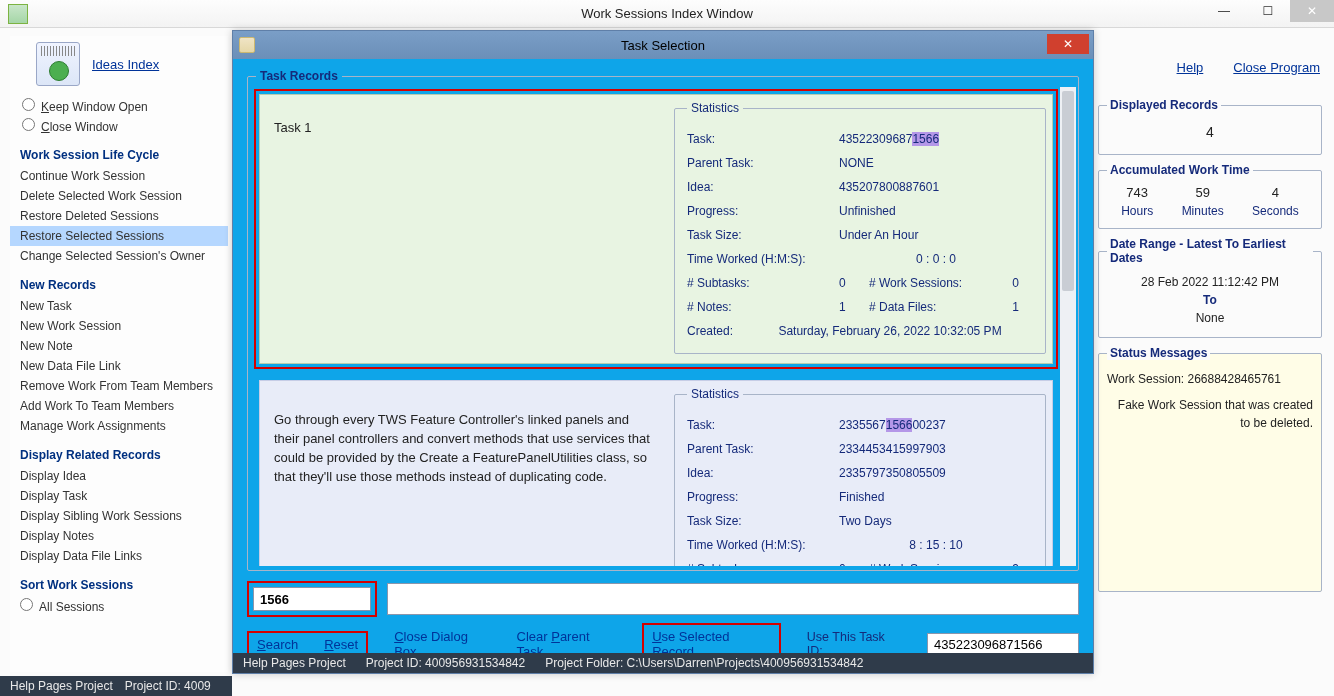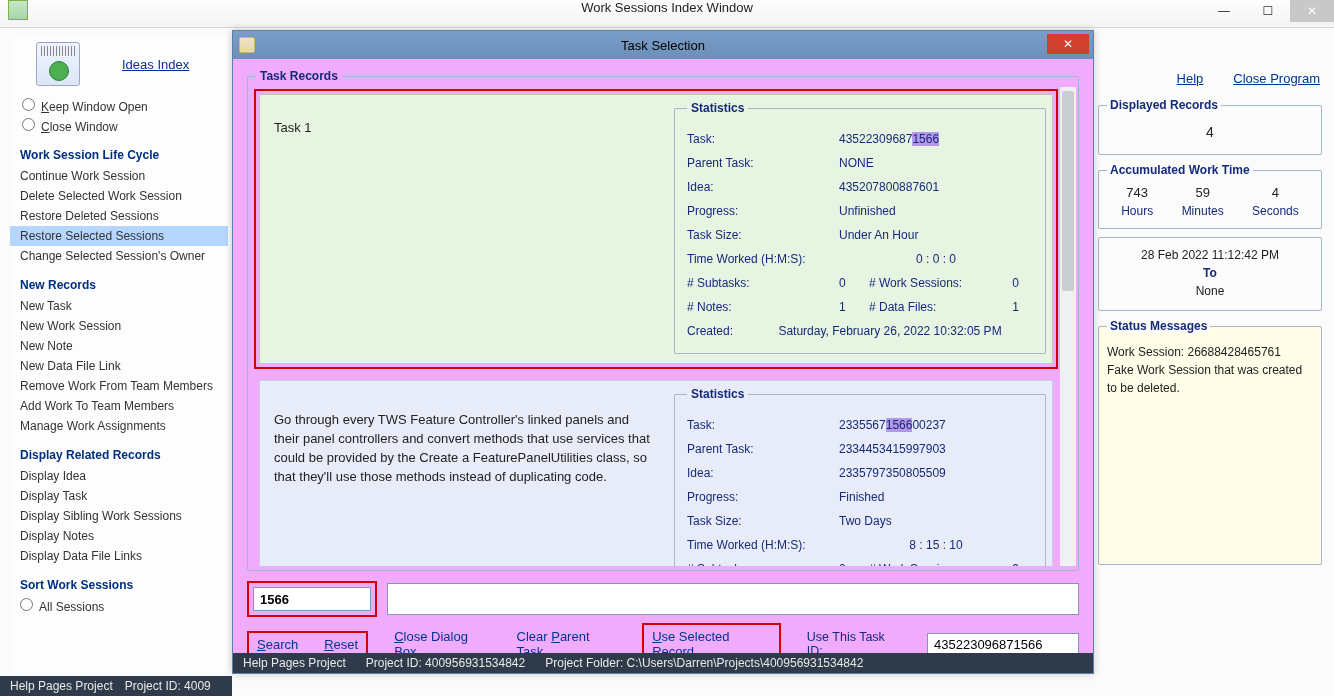--- a/index.html
+++ b/index.html
@@ -1,51 +1,51 @@
 <!DOCTYPE html>
 <html><head>
 <meta charset="utf-8">
 <style>
   * { box-sizing: border-box; margin: 0; padding: 0; }
   body { font-family: "Segoe UI", Tahoma, sans-serif; font-size: 12px; background: #fff; width: 1334px; height: 696px; overflow: hidden; position: relative; }
   
   
   .main-window { width: 1334px; height: 696px; background: #fbfbfb; position: relative; }
-  .titlebar { height: 28px; background: linear-gradient(#fdfdfd,#f3f3f3); border-bottom: 1px solid #d8d8d8; display: flex; position: relative; }
+  .titlebar { height: 28px; background: linear-gradient(#fdfdfd,#f3f3f3); border-bottom: 1px solid #d8d8d8; display: flex; align-items: center; position: relative; }
   .titlebar .icon-box { width: 20px; height: 20px; margin-left: 8px; background: linear-gradient(#c8e6c9,#a5d6a7); border:1px solid #7cb342; }
   .titlebar .title { position:absolute; left:0; right:0; text-align:center; font-size:13px; color:#222; font-weight:400;}
   .win-controls { position:absolute; right:0; top:0; display:flex; }
   .win-btn { width:44px; height:22px; display:flex; align-items:center; justify-content:center; font-size:12px; color:#333;}
   .win-btn.close { background:#c8c8c8; color:#fff;}
   
-  .menubar-right { position:absolute; right:14px; top:71px; display:flex; gap:30px;}
+  .menubar-right { position:absolute; right:14px; top:60px; display:flex; gap:30px;}
   .menubar-right a { color:#003399; text-decoration:underline; font-size:13px;}
   
   
   .sidebar { position:absolute; left:10px; top:36px; width:218px; height:636px; background:#fdfdfd; overflow:hidden; }
   .ideas-header { display:flex; align-items:center; gap:12px; padding:6px 8px 10px 26px;}
   .cal-icon { width:44px; height:44px; background:linear-gradient(#f0f4ff,#dce6f7); border:1px solid #9aa7c7; border-radius:3px; position:relative;}
   .cal-icon::before { content:""; position:absolute; left:4px; right:4px; top:3px; height:10px; background:repeating-linear-gradient(90deg,#888 0 1px,transparent 1px 3px);}
   .cal-icon::after { content:""; position:absolute; width:18px; height:18px; left:12px; top:18px; border-radius:50%; background:#4caf50; border:1px solid #2e7d32;}
-  .ideas-link { color:#003399; text-decoration:underline; font-size:13px; font-weight:400;margin-left:30px;}
+  .ideas-link { color:#003399; text-decoration:underline; font-size:13px; font-weight:400;}
   
   .radio-row { padding:2px 8px 2px 12px; font-size:12px; color:#333;}
   .radio-row input { margin-right:6px;}
   .radio-row .ul { text-decoration:underline;}
   
   .section-hdr { padding:12px 8px 4px 10px; color:#003080; font-weight:bold; font-size:12px;}
   .nav-link { padding:3px 8px 3px 10px; color:#333; font-size:12px; cursor:pointer; white-space:nowrap;}
   .nav-link.selected { background:#b5d7ff;}
   
   
   .statusbar { position:absolute; left:0; bottom:0; right:0; height:20px; background:#2f3b4a; color:#e8e8e8; font-size:12px; display:flex; align-items:center; padding:0 10px; gap:20px;}
   .statusbar-left { position:absolute; left:0; bottom:0; width:232px; height:20px; background:#2f3b4a; color:#e8e8e8; font-size:12px; display:flex; align-items:center; padding:0 10px; gap:12px; z-index:60;}
   
   
-  .dialog { position:absolute; left:232px; top:30px; width:862px; height:644px; background:#f0abfc; border:1px solid #5f7fa8; box-shadow:0 0 8px rgba(0,0,0,0.2); z-index:50;}
+  .dialog { position:absolute; left:232px; top:30px; width:862px; height:644px; background:#0ea5e9; border:1px solid #5f7fa8; box-shadow:0 0 8px rgba(0,0,0,0.2); z-index:50;}
   .dlg-title { height:28px; background:linear-gradient(#7a9ec7,#6b8fb8); color:#fff; display:flex; align-items:center; position:relative; }
   .dlg-title .jicon { width:16px; height:16px; margin-left:6px; background:linear-gradient(#f0e4c5,#e5d7a8); border:1px solid #ccb870; border-radius:2px;}
   .dlg-title .txt { position:absolute; left:0; right:0; text-align:center; font-size:13px; color:#000;}
   .dlg-close { position:absolute; right:4px; top:3px; width:42px; height:20px; background:#d0402e; color:#fff; display:flex; align-items:center; justify-content:center; font-size:12px;}
   
   .dlg-body { padding:10px 14px 6px 14px; position:relative; height:580px;}
   
   fieldset.task-records { border:1px solid #a8b4c8; border-radius:2px; padding:0; position:relative; height:502px;}
   fieldset.task-records > legend { color:#152a7a; font-weight:bold; padding:0 4px; margin-left:8px; font-size:12px;}
   
@@ -54,21 +54,21 @@
   .vscroll .thumb { position:absolute; left:2px; right:2px; top:4px; height:200px; background:#c9cdd4; border-radius:2px;}
   
   .record-card-outer { margin:2px 18px 6px 2px; border:2px solid #d30000; padding:3px;}
   .record-card-outer.no-red { border:2px solid transparent; padding:3px;}
   .record-card { background:#e8f4e2; border:1px solid #b8cdb0; display:flex; min-height:270px;}
   .record-card.blue { background:#e8ecf8; border:1px solid #c6cde6; min-height:190px;}
   .rc-left { flex:0 0 408px; padding:24px 14px 23px 14px; font-size:13px; color:#222; line-height:1.45;}
   .rc-right { flex:1; padding:6px;}
   
   fieldset.stats { border:1px solid #a8b4c8; border-radius:2px; padding:12px 12px 10px 12px;}
-  fieldset.stats > legend { color:#152a7a; font-weight:bold; padding:0 4px; font-size:12px;}
+  fieldset.stats > legend { color:#152a7a; font-weight:normal; padding:0 4px; font-size:12px;}
   .stat-row { display:flex; align-items:center; font-size:12px; color:#152a7a; padding:5px 0;}
   .stat-label { flex:0 0 152px;}
   .stat-value { color:#152a7a; font-weight:400; flex:1;}
   .stat-extra-label { flex:0 0 120px; color:#152a7a;}
   .stat-extra-val { width:30px; text-align:right; color:#152a7a;}
   .highlight { background:#b497e8;}
   
   .search-area { margin-top:10px;}
   .search-row1 { display:flex; align-items:center; gap:6px;}
   .search-box-red { border:2px solid #d30000; padding:4px; display:inline-block;}
@@ -171,29 +171,30 @@
             <div class="num">59</div>
             <div class="lab">Minutes</div>
           </div>
         <div class="time-col">
             <div class="num">4</div>
             <div class="lab">Seconds</div>
           </div>
       </div>
     </fieldset>
     <fieldset class="info">
+      <legend>Date Range - Latest To Earliest Dates</legend>
       <div class="date-txt">28 Feb 2022  11:12:42 PM</div>
       <div class="date-to">To</div>
       <div class="date-txt">None</div>
     </fieldset>
     <fieldset class="info" style="min-height:246px; background:#fffde7;">
       <legend style="background:#fbfbfb;">Status Messages</legend>
       <div class="msg-box">
         <div>Work Session: 26688428465761</div>
-        <div style="">Fake Work Session that was created to be deleted.</div>
+        <div style="margin-top:8px;text-align:right;">Fake Work Session that was created to be deleted.</div>
       </div>
     </fieldset>
   </div>
 
   <div class="dialog">
     <div class="dlg-title">
       <div class="jicon"></div>
       <div class="txt">Task Selection</div>
       <div class="dlg-close">✕</div>
     </div>

